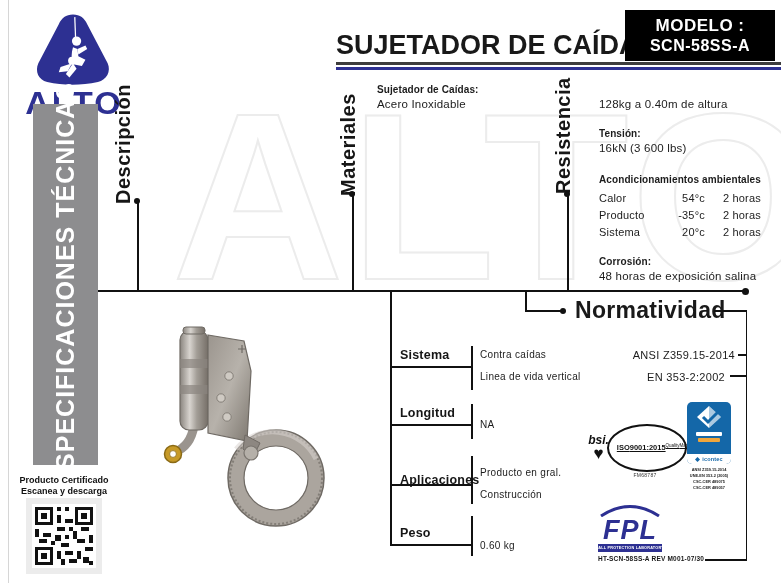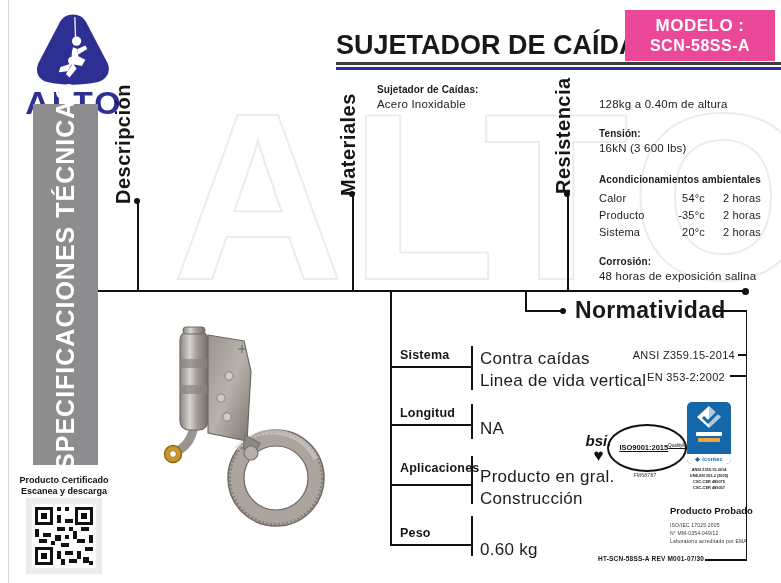--- a/index.html
+++ b/index.html
@@ -38,27 +38,27 @@
   
   .hline{background:#111;height:2px;}
   .vline{background:#111;width:2px;}
   .thin{height:1.5px;}
   .thinv{width:1.5px;}
   .dot{width:7px;height:7px;border-radius:50%;background:#111;}
   .dotS{width:6px;height:6px;border-radius:50%;background:#111;}
   
   #normtitle{font-size:23px;font-weight:bold;color:#191919;letter-spacing:.3px;}
   .rowlabel{font-size:12.5px;font-weight:bold;color:#161616;letter-spacing:.2px;}
-  .rowval{font-size:17px;letter-spacing:.3px;color:#1c1c1c;line-height:1.2;}
+  .rowval{font-size:10px;letter-spacing:.3px;color:#1c1c1c;line-height:1.2;}
   .stdval{font-size:11px;letter-spacing:.3px;color:#1c1c1c;text-align:right;}
   
   #bsi{left:607px;top:424px;width:76px;height:44px;border:2.5px solid #111;border-radius:50%;
     display:flex;align-items:center;justify-content:center;gap:4px;background:#fff;}
   #bsi .heartcol{display:flex;flex-direction:column;align-items:center;line-height:1;}
-  #bsi .bsiname{font-size:15px;font-weight:bold;font-style:italic;}
+  #bsi .bsiname{font-size:12px;font-weight:bold;font-style:italic;}
   #bsi .heart{font-size:17px;line-height:.9;}
   #bsi .divider{width:1.5px;height:30px;background:#111;}
   #bsi .isocol{display:flex;line-height:1.1;text-decoration:underline;}
   #bsi .iso1{font-size:7.5px;font-weight:bold;}
   #bsi .iso2{font-size:4.5px;}
   #bsinum{left:607px;top:472px;width:76px;text-align:center;font-size:5px;color:#333;letter-spacing:.3px;}
   #icontec{left:687px;top:402px;width:44px;height:62px;border-radius:5px;
     display:flex;flex-direction:column;align-items:center;overflow:hidden;}
   #icontec .bars{display:flex;flex-direction:column;gap:2px;margin-top:1px;align-items:center;}
   #icontec .bars .b1{width:26px;height:4px;background:#fff;border-radius:1px;}
@@ -104,21 +104,21 @@
   </svg>
   <div id="wordmark" class="abs layer" style="color:#2d3092;">ALTO</div>
 
   <div id="graybar" class="abs layer">
     <div class="vtext">ESPECIFICACIONES TÉCNICAS</div>
   </div>
 
   <div id="title" class="abs layer">SUJETADOR DE CAÍDAS</div>
   <div class="abs layer rule" style="left:336px;top:62px;width:445px;background:#3d3d3d;"></div>
   <div class="abs layer rule" style="left:336px;top:66.5px;width:445px;background:#2d3092;"></div>
-  <div id="modelbox" class="abs layer" style="background:#ec4899;">
+  <div id="modelbox" class="abs layer" style="background:#000000;">
     <div class="l1">MODELO :</div>
     <div class="l2">SCN-58SS-A</div>
   </div>
 
   <div class="abs layer vlabel" style="left:112px;top:84px;height:120px;">Descripción</div>
   <div class="abs layer vlabel" style="left:337px;top:84px;height:112px;">Materiales</div>
   <div class="abs layer vlabel" style="left:552px;top:84px;height:110px;">Resistencia</div>
 
 
   <div class="abs layer spec" style="left:377px;top:82px;width:150px;">
@@ -176,21 +176,21 @@
   <div class="abs layer rowval" style="left:480px;top:349px;">Contra caídas</div>
   <div class="abs layer rowval" style="left:480px;top:371px;">Linea de vida vertical</div>
   <div class="abs layer stdval" style="left:617px;top:349px;width:118px;">ANSI Z359.15-2014</div>
   <div class="abs layer stdval" style="left:617px;top:371px;width:108px;">EN 353-2:2002</div>
 
   <div class="abs layer rowlabel" style="left:400px;top:406px;">Longitud</div>
   <div class="abs layer thin" style="left:390px;top:424px;width:82px;background:#111;"></div>
   <div class="abs layer thinv" style="left:471px;top:404px;height:35px;background:#111;"></div>
   <div class="abs layer rowval" style="left:480px;top:419px;">NA</div>
 
-  <div class="abs layer rowlabel" style="left:400px;top:461px;">Aplicaciones</div>
+  <div class="abs layer rowlabel" style="left:400px;top:473px;">Aplicaciones</div>
   <div class="abs layer thin" style="left:390px;top:484px;width:82px;background:#111;"></div>
   <div class="abs layer thinv" style="left:471px;top:456px;height:48px;background:#111;"></div>
   <div class="abs layer rowval" style="left:480px;top:467px;">Producto en gral.</div>
   <div class="abs layer rowval" style="left:480px;top:489px;">Construcción</div>
 
   <div class="abs layer rowlabel" style="left:400px;top:526px;">Peso</div>
   <div class="abs layer thin" style="left:390px;top:544px;width:82px;background:#111;"></div>
   <div class="abs layer thinv" style="left:471px;top:516px;height:40px;background:#111;"></div>
   <div class="abs layer rowval" style="left:480px;top:540px;">0.60 kg</div>
 
@@ -263,25 +263,26 @@
           <path d="M5 0 L10 5 L5 10 L0 5 Z" fill="#1467a8"></path>
         </svg>
       <span>icontec</span>
     </div>
   </div>
   <div id="icontecmicro" class="abs layer" style="white-space:pre-line;">ANSI Z359.15-2014
 UNE-EN 353-2 (2005)
 CSC-CER 489075
 CSC-CER 489057</div>
 
-  <div id="probado" class="abs layer">
-    <div class="pt">Producto Probado</div>
-    <div class="pl">ISO/IEC 17025:2005</div>
-    <div class="pl">N° MM-0354-049/12</div>
-    <div class="pl">Laboratorio acreditado por EMA</div>
+  <div id="fpl" class="abs layer">
+    <svg width="64" height="14" viewBox="0 0 64 14">
+      <path d="M3 13 Q32 -6 61 13" fill="none" stroke="#2d3092" stroke-width="3"></path>
+    </svg>
+    <div class="fpltxt">FPL</div>
+    <div class="fplband">FALL PROTECTION LABORATORY</div>
   </div>
 
   <div id="qrtext" class="abs layer">
     <div>Producto Certificado</div>
     <div>Escanea y descarga</div>
   </div>
   <svg id="qrbox" class="abs layer" width="76" height="76" viewBox="0 0 76 76">
     <rect x="0" y="0" width="76" height="76" fill="#ececec"></rect>
     <rect x="6" y="6" width="64" height="64" fill="#fff"></rect>
     <g fill="#111">

